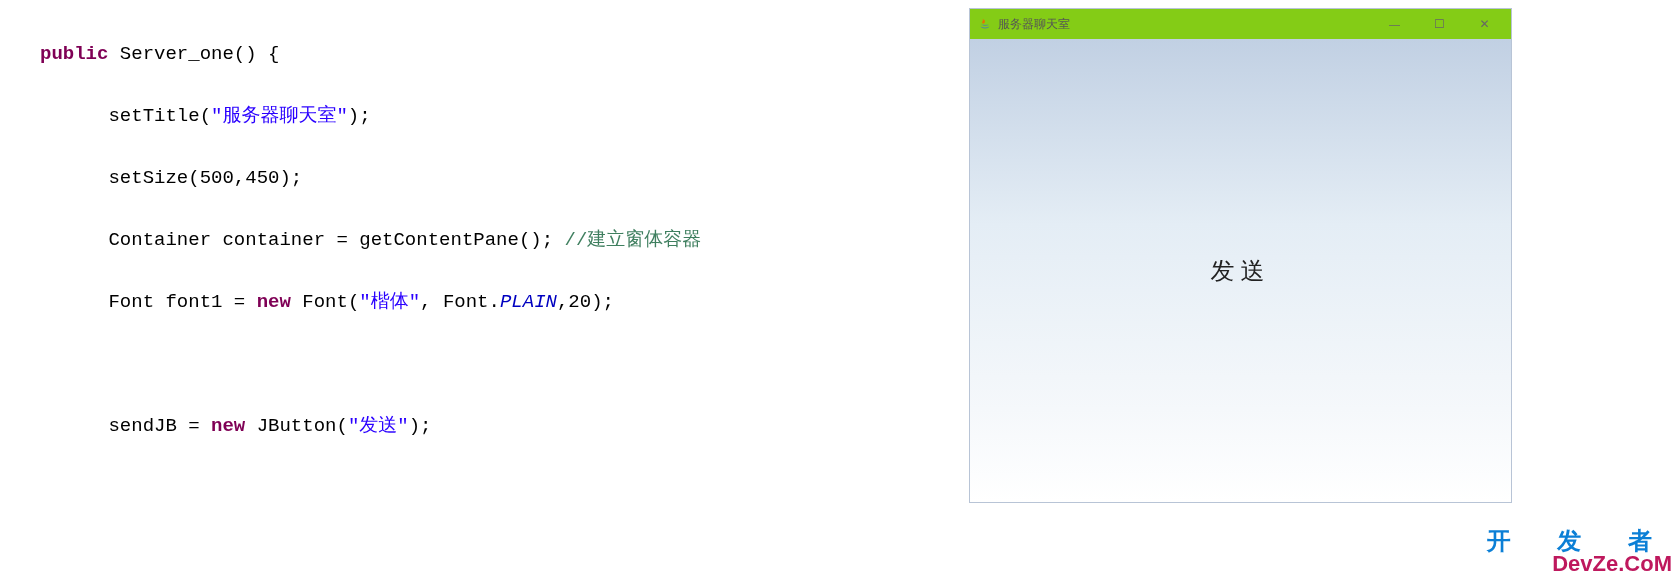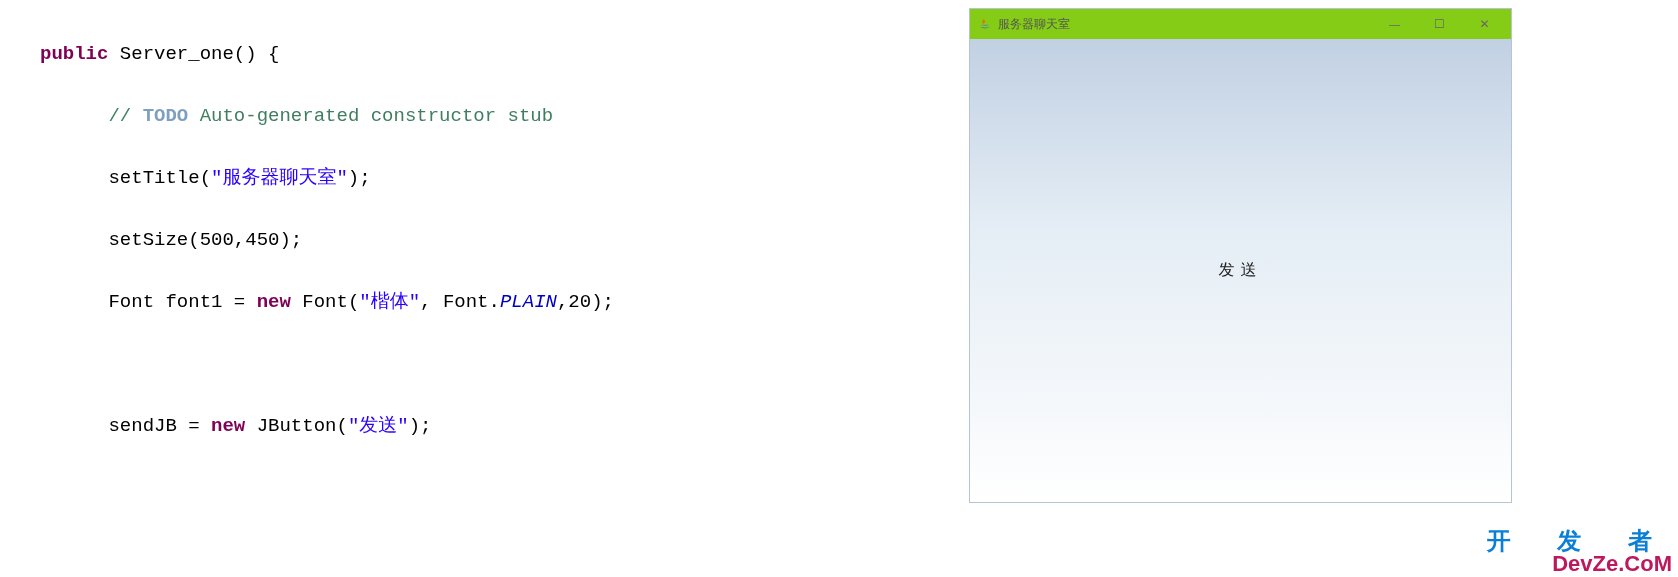--- a/index.html
+++ b/index.html
@@ -73,21 +73,21 @@
   .win-btn.min::after { content: "—"; font-size: 11px; }
   .win-btn.max::after { content: "☐"; font-size: 12px; }
   .win-btn.close::after { content: "✕"; font-size: 12px; }
   .content-pane {
     height: calc(100% - 30px);
     background: linear-gradient(180deg, #c1d0e3 0%, #e4edf5 40%, #f5f8fb 80%, #ffffff 100%);
     display: flex;
     align-items: center;
     justify-content: center;
     font-family: "KaiTi","楷体", serif;
-    font-size: 16px;
+    font-size: 24px;
     color: #222;
     letter-spacing: 6px;
   }
   .watermark {
     position: absolute;
     right: 6px;
     bottom: 2px;
     font-family: "Microsoft YaHei","SimHei",sans-serif;
     font-weight: 700;
     text-align: right;
@@ -103,23 +103,23 @@
     font-size: 22px;
     color: #be185d;
     letter-spacing: 0;
   }
 </style>
 </head>
 <body>
 
 <div class="code-area">
 <div class="line"><span class="kw">public</span><span class="plain"> Server_one() {</span></div>
-<div class="line">      <span class="cm">// </span><span class="todo">TODO</span><span class="cm"> Auto-generated constructor stub</span></div>
 <div class="line">      <span class="plain">setTitle(</span><span class="str">"服务器聊天室"</span><span class="plain">);</span></div>
 <div class="line">      <span class="plain">setSize(500,450);</span></div>
+<div class="line">      <span class="plain">Container container = getContentPane(); </span><span class="cm">//建立窗体容器</span></div>
 <div class="line">      <span class="plain">Font font1 = </span><span class="kw">new</span><span class="plain"> Font(</span><span class="str">"楷体"</span><span class="plain">, Font.</span><span class="const-it">PLAIN</span><span class="plain">,20);</span></div>
 <div class="line">      <span class="plain"></span></div>
 <div class="line">      <span class="plain">sendJB = </span><span class="kw">new</span><span class="plain"> JButton(</span><span class="str">"发送"</span><span class="plain">);</span></div>
 
 
 
 
 
 
 

